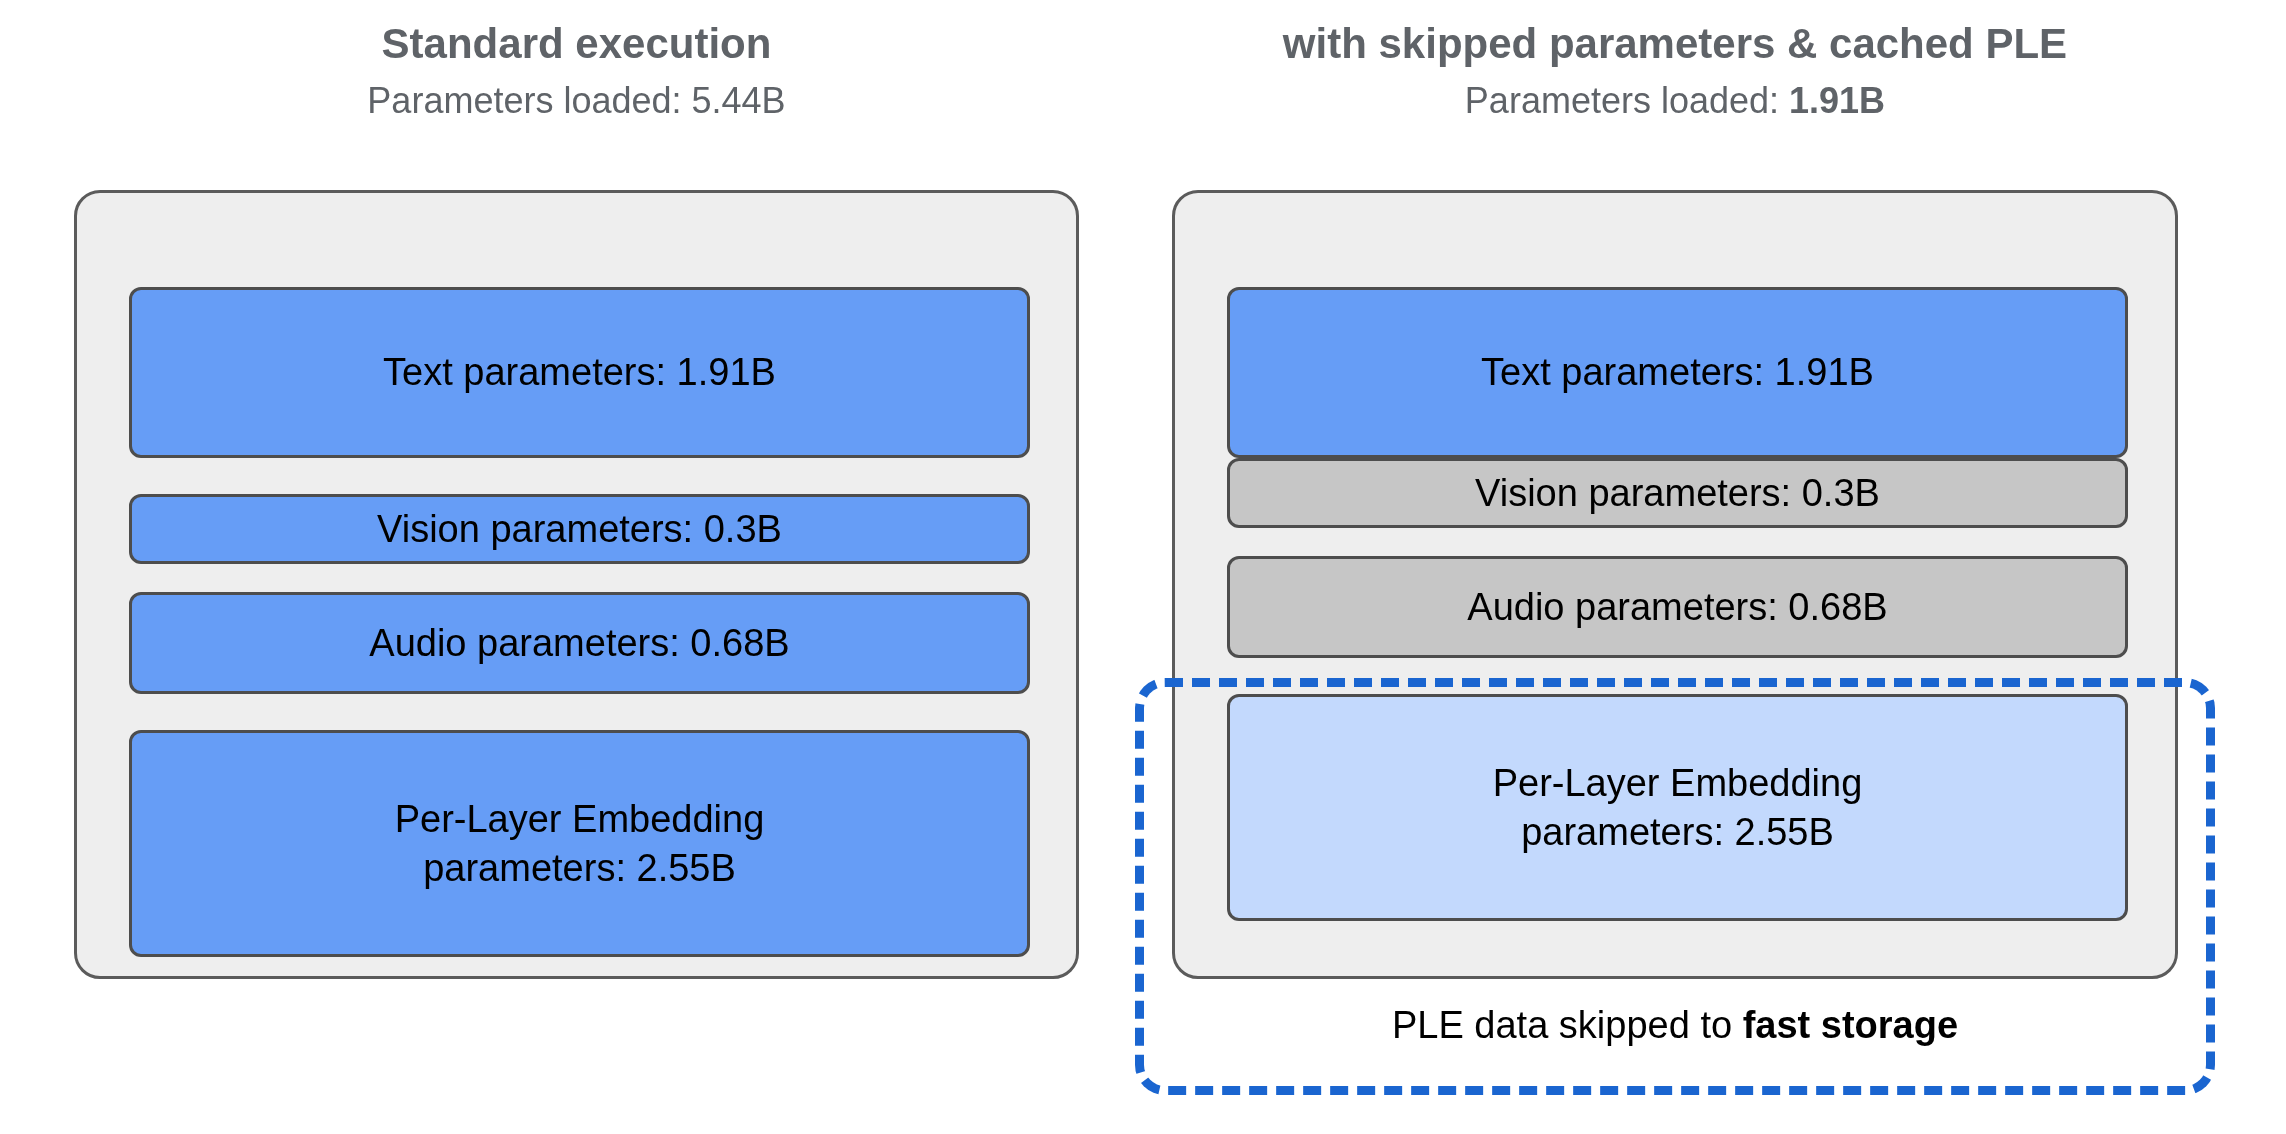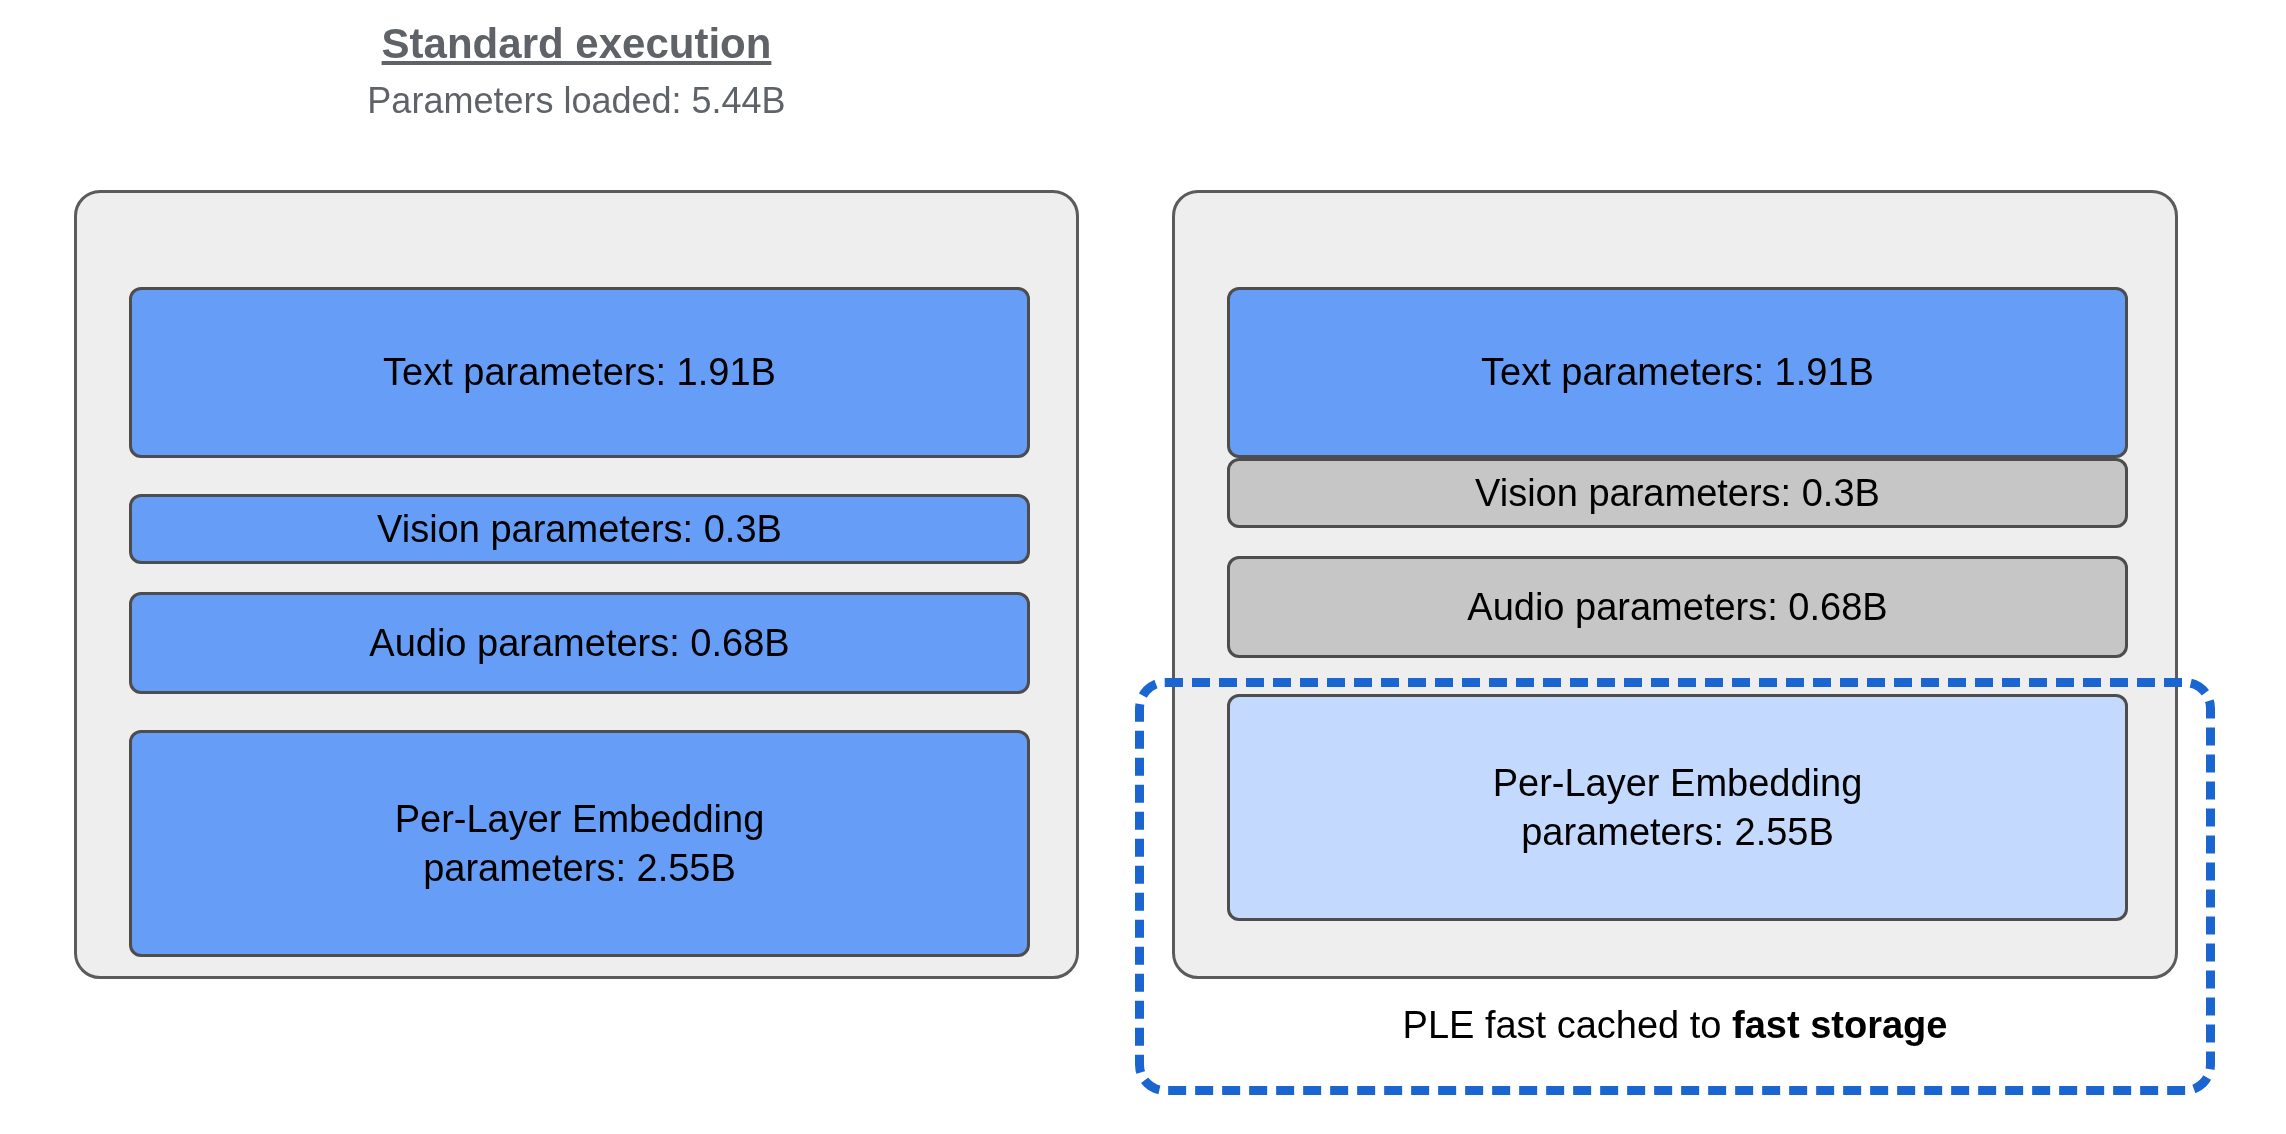--- a/index.html
+++ b/index.html
@@ -26,21 +26,20 @@
   .col-header {
     position: absolute;
     text-align: center;
   }
   .col-title {
     font-size: 42px;
     font-weight: bold;
     color: #5f6368;
     line-height: 1.05;
     white-space: nowrap;
-    text-decoration: underline;
   }
   .col-sub {
     font-size: 36px;
     font-weight: normal;
     color: #5f6368;
     line-height: 1.05;
     margin-top: 16px;
     white-space: nowrap;
   }
   .col-sub b { font-weight: bold; color: #5f6368; }
@@ -117,20 +116,26 @@
       <span>Audio parameters: 0.68B</span>
     </div>
 
     <div class="pbox blue" style="left:52px; top:501px; width:901px; height:227px; flex-direction:column;">
       <span>Per-Layer Embedding</span>
       <span>parameters: 2.55B</span>
     </div>
 
   </div>
 
+  <div class="col-header" style="left:1172px; top:22px; width:1006px;">
+    <div class="col-title">with skipped parameters &amp; cached PLE</div>
+    <div class="col-sub">
+      <span>Parameters loaded: </span><b>1.91B</b>
+    </div>
+  </div>
 
   <div class="panel" style="left:1172px; top:190px; width:1006px; height:789px;">
 
     <div class="pbox blue" style="left:52px; top:58px; width:901px; height:171px;">
       <span>Text parameters: 1.91B</span>
     </div>
 
     <div class="pbox grey" style="left:52px; top:265px; width:901px; height:70px;">
       <span>Vision parameters: 0.3B</span>
     </div>
@@ -142,16 +147,16 @@
     <div class="pbox ltblue" style="left:52px; top:501px; width:901px; height:227px; flex-direction:column;">
       <span>Per-Layer Embedding</span>
       <span>parameters: 2.55B</span>
     </div>
 
   </div>
 
   <div class="dashed-region" style="left:1135px; top:678px; width:1080px; height:417px;"></div>
 
   <div class="cache-caption" style="left:1135px; top:1003px; width:1080px;">
-    <span>PLE fast cached to </span><b>fast storage</b>
+    <span>PLE data skipped to </span><b>fast storage</b>
   </div>
 
 </div>
 
 </body></html>

